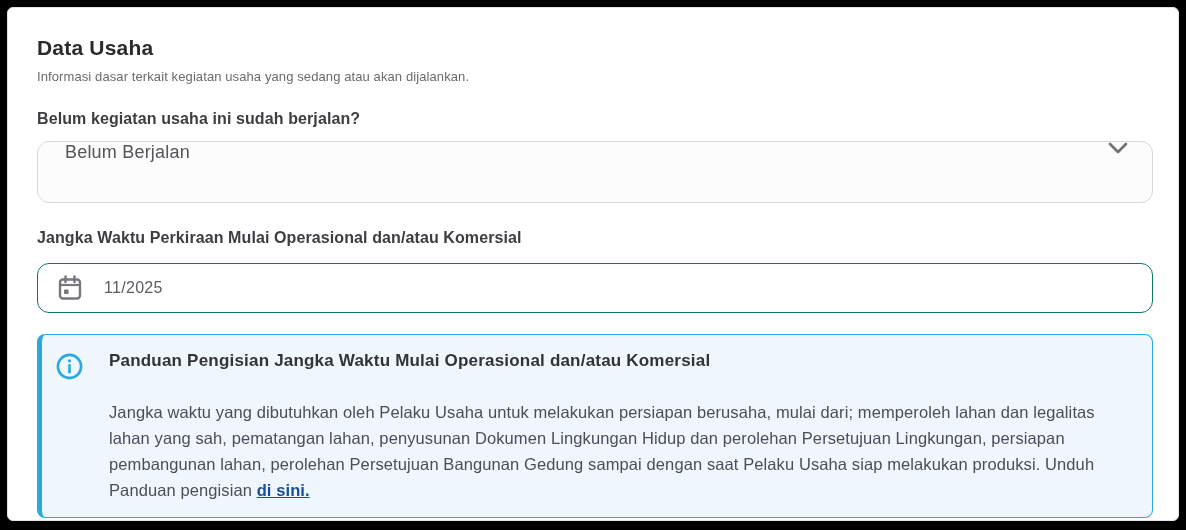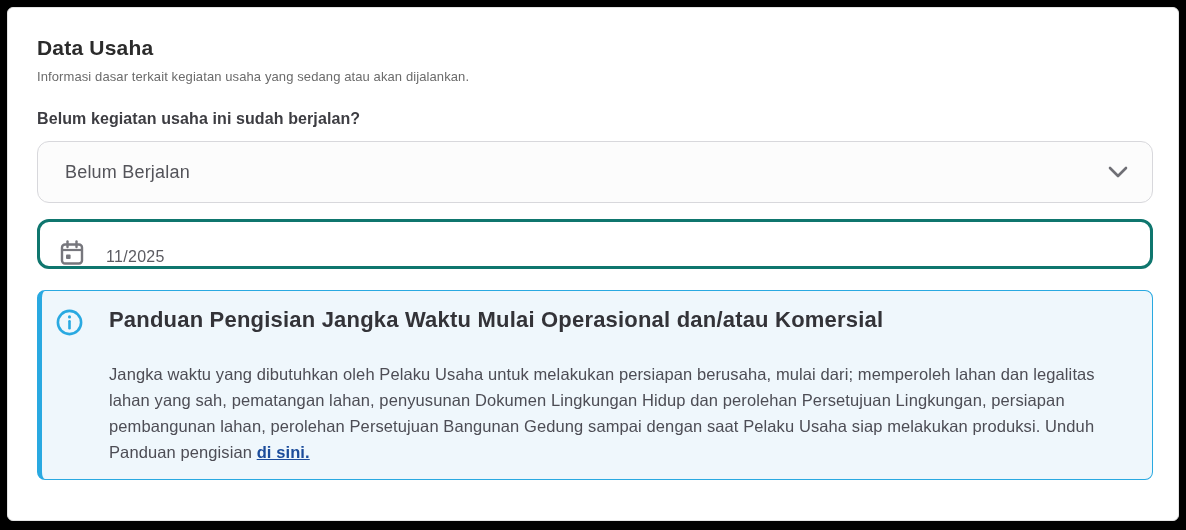--- a/index.html
+++ b/index.html
@@ -40,40 +40,39 @@
     letter-spacing: 0.1px;
   }
   .select-box {
     margin-top: 13px;
     width: 1116px;
     height: 62px;
     background: #fcfcfc;
     border: 1px solid #d8d8dc;
     border-radius: 12px;
     display: flex;
-    align-items: center;
     padding: 0 24px 0 27px;
     cursor: pointer;
   }
   .select-value {
     flex: 1;
     font-size: 18px;
     color: #54545a;
     letter-spacing: 0.2px;
   }
   .chevron { width: 20px; height: 12px; flex: none; }
   .date-box {
     margin-top: 16px;
     width: 1116px;
     height: 50px;
     background: #ffffff;
-    border: 3px solid #0f766e;
+    border: 1px solid #0f766e;
     border-radius: 12px;
     display: flex;
-    align-items: flex-end;
+    align-items: center;
     padding: 0 20px;
     cursor: text;
   }
   .calendar-icon { width: 24px; height: 26px; flex: none; }
   .date-value {
     margin-left: 22px;
     font-size: 16px;
     color: #5c5c62;
     letter-spacing: 0.3px;
   }
@@ -85,21 +84,21 @@
     border: 1px solid #29a9e1;
     border-left: 5px solid #29a9e1;
     border-radius: 8px;
     display: flex;
     align-items: flex-start;
     padding: 16px 24px 14px 14px;
   }
   .info-icon { width: 27px; height: 27px; flex: none; margin-top: 2px; }
   .info-content { margin-left: 26px; }
   .info-title {
-    font-size: 22px;
+    font-size: 17px;
     font-weight: 700;
     color: #333338;
     letter-spacing: 0.2px;
   }
   .info-body {
     margin-top: 28px;
     max-width: 1015px;
     font-size: 16.5px;
     line-height: 26px;
     color: #4d4d55;
@@ -121,20 +120,21 @@
   <p class="page-subtitle">Informasi dasar terkait kegiatan usaha yang sedang atau akan dijalankan.</p>
 
   <label class="field-label">Belum kegiatan usaha ini sudah berjalan?</label>
   <div class="select-box">
     <span class="select-value">Belum Berjalan</span>
     <svg class="chevron" viewBox="0 0 20 12" fill="none">
       <path d="M2 2 L10 10 L18 2" stroke="#6f6f75" stroke-width="2.6" stroke-linecap="round" stroke-linejoin="round"></path>
     </svg>
   </div>
 
+  <label class="field-label">Jangka Waktu Perkiraan Mulai Operasional dan/atau Komersial</label>
   <div class="date-box">
     <svg class="calendar-icon" viewBox="0 0 24 26" fill="none">
       <rect x="2" y="4.5" width="20" height="19" rx="3" stroke="#77777d" stroke-width="2.4"></rect>
       <line x1="7.5" y1="1.5" x2="7.5" y2="7" stroke="#77777d" stroke-width="2.4" stroke-linecap="round"></line>
       <line x1="16.5" y1="1.5" x2="16.5" y2="7" stroke="#77777d" stroke-width="2.4" stroke-linecap="round"></line>
       <line x1="2.5" y1="10" x2="21.5" y2="10" stroke="#77777d" stroke-width="2.2"></line>
       <rect x="6" y="14.5" width="4.6" height="4.6" rx="1" fill="#77777d"></rect>
     </svg>
     <span class="date-value">11/2025</span>
   </div>

